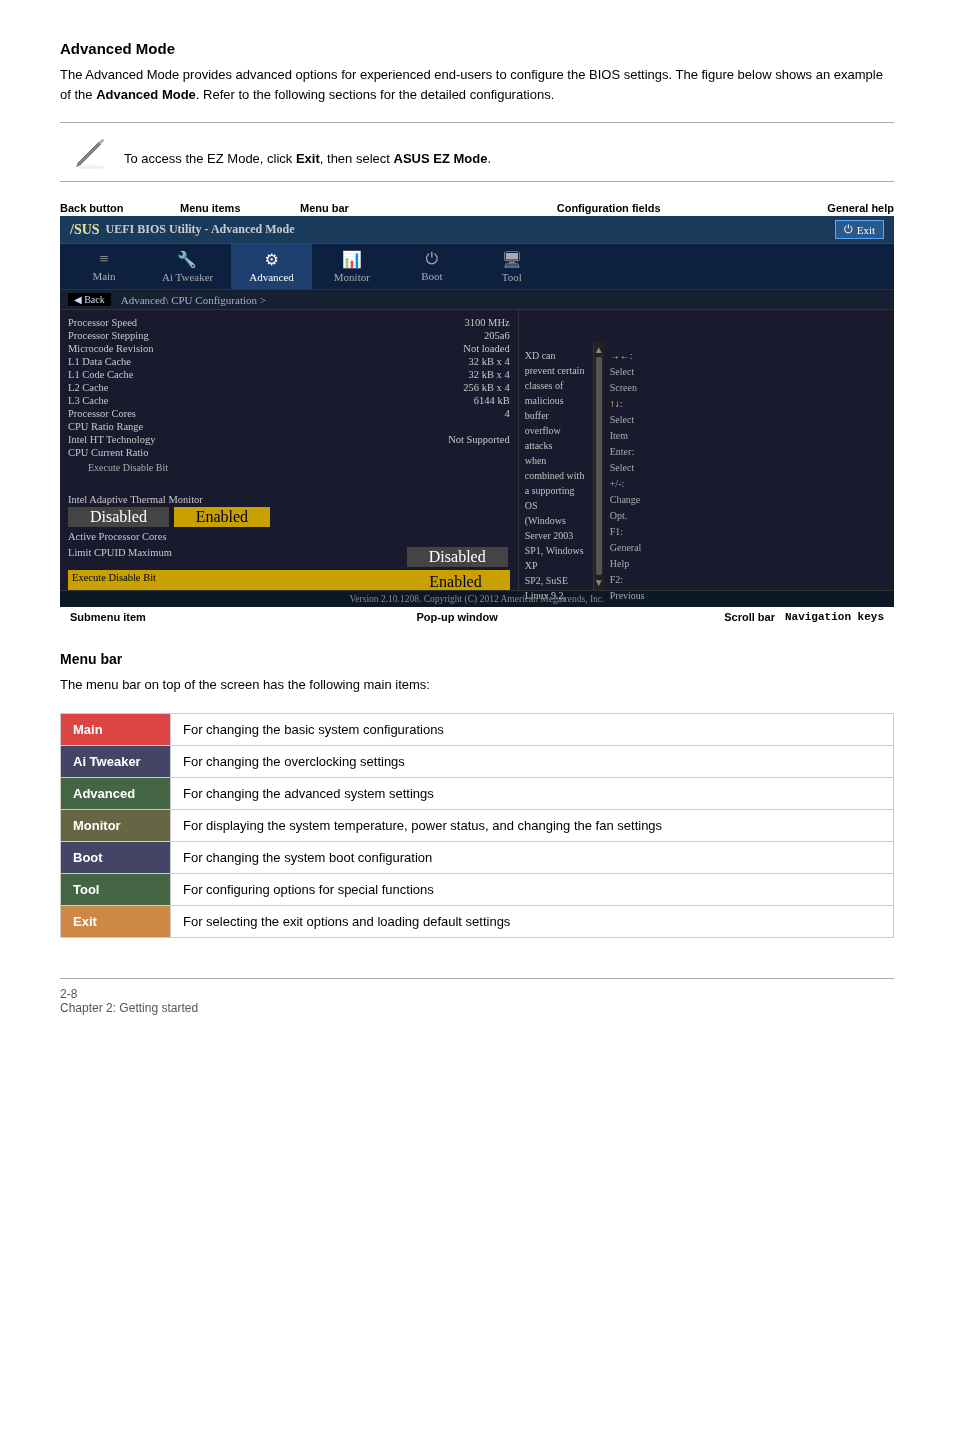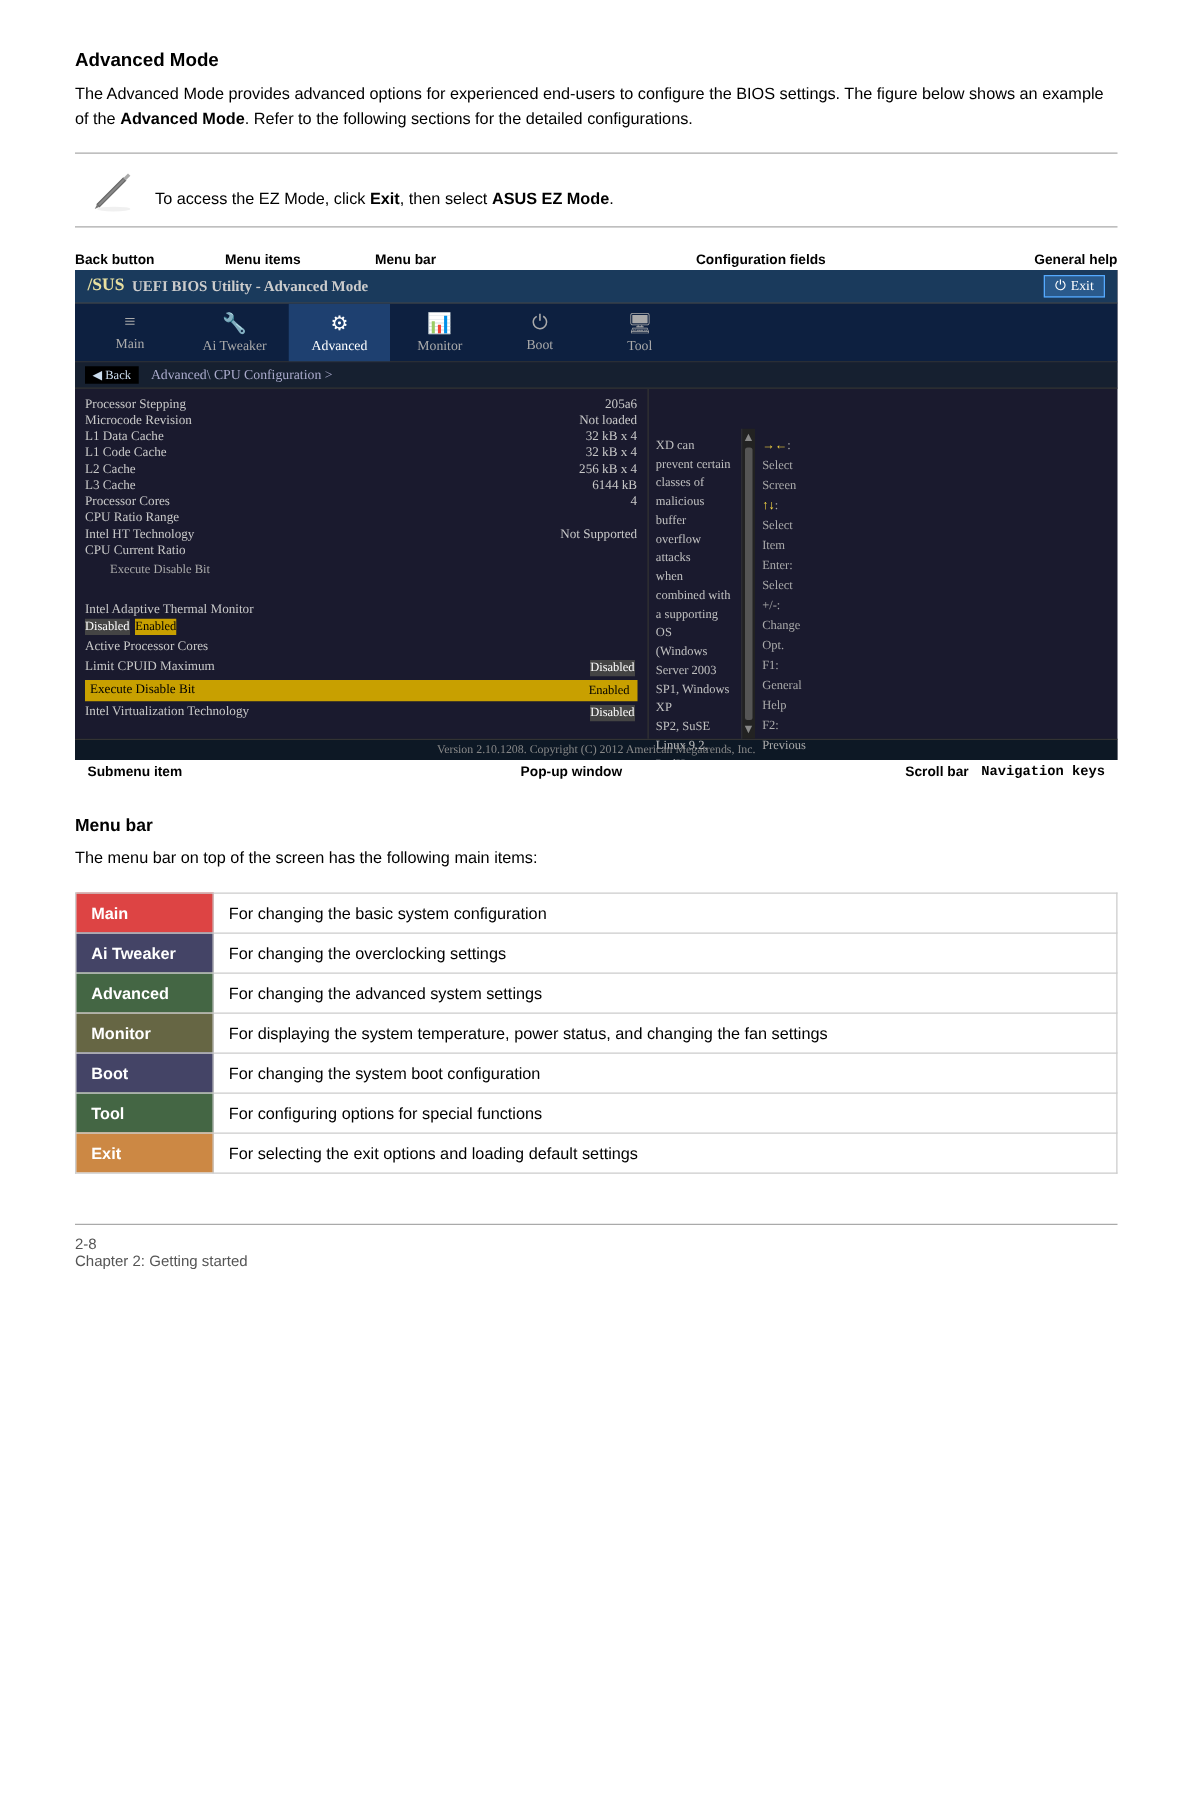--- a/index.html
+++ b/index.html
@@ -169,22 +169,22 @@
       font-size: 10.5px;
       color: #c8c8c8;
     }
     .bios-row.highlight-blue {
       background: #2a5a9c;
       color: #fff;
       padding: 2px 4px;
     }
     .bios-option-box {
       display: inline-block;
-      padding: 1px 0;
-      font-size: 10px;
+      padding: 1px 22px;
+      font-size: 16px;
       margin-right: 2px;
     }
     .opt-disabled { background: #444; color: #fff; }
     .opt-enabled  { background: #c8a000; color: #000; }
 
     
     .bios-scroll {
       width: 10px;
       background: #222;
       display: flex;
@@ -351,20 +351,24 @@
     </div>
 
     <div class="bios-breadcrumb">
       <span class="bios-back-btn">◀ <span>Back</span></span>
       <span>Advanced\ CPU Configuration &gt;</span>
     </div>
 
     <div class="bios-content">
 
       <div class="bios-left">
+        <div class="bios-row">
+            <span>Processor Speed</span>
+            <span>3100 MHz</span>
+          </div>
         <div class="bios-row">
             <span>Processor Stepping</span>
             <span>205a6</span>
           </div>
         <div class="bios-row">
             <span>Microcode Revision</span>
             <span>Not loaded</span>
           </div>
         <div class="bios-row">
             <span>L1 Data Cache</span>
@@ -477,21 +481,21 @@
 </div>
 
 <div class="menu-bar-section">
   <h3 class="section-title">Menu bar</h3>
   <p class="section-desc">The menu bar on top of the screen has the following main items:</p>
   <table class="menu-table">
     <tbody>
 
     <tr>
           <td class="menu-name color-main">Main</td>
-          <td>For changing the basic system configuration</td>
+          <td>For changing the basic system configurations</td>
         </tr>
         <tr>
           <td class="menu-name color-aitweaker">Ai Tweaker</td>
           <td>For changing the overclocking settings</td>
         </tr>
         <tr>
           <td class="menu-name color-advanced">Advanced</td>
           <td>For changing the advanced system settings</td>
         </tr>
         <tr>

